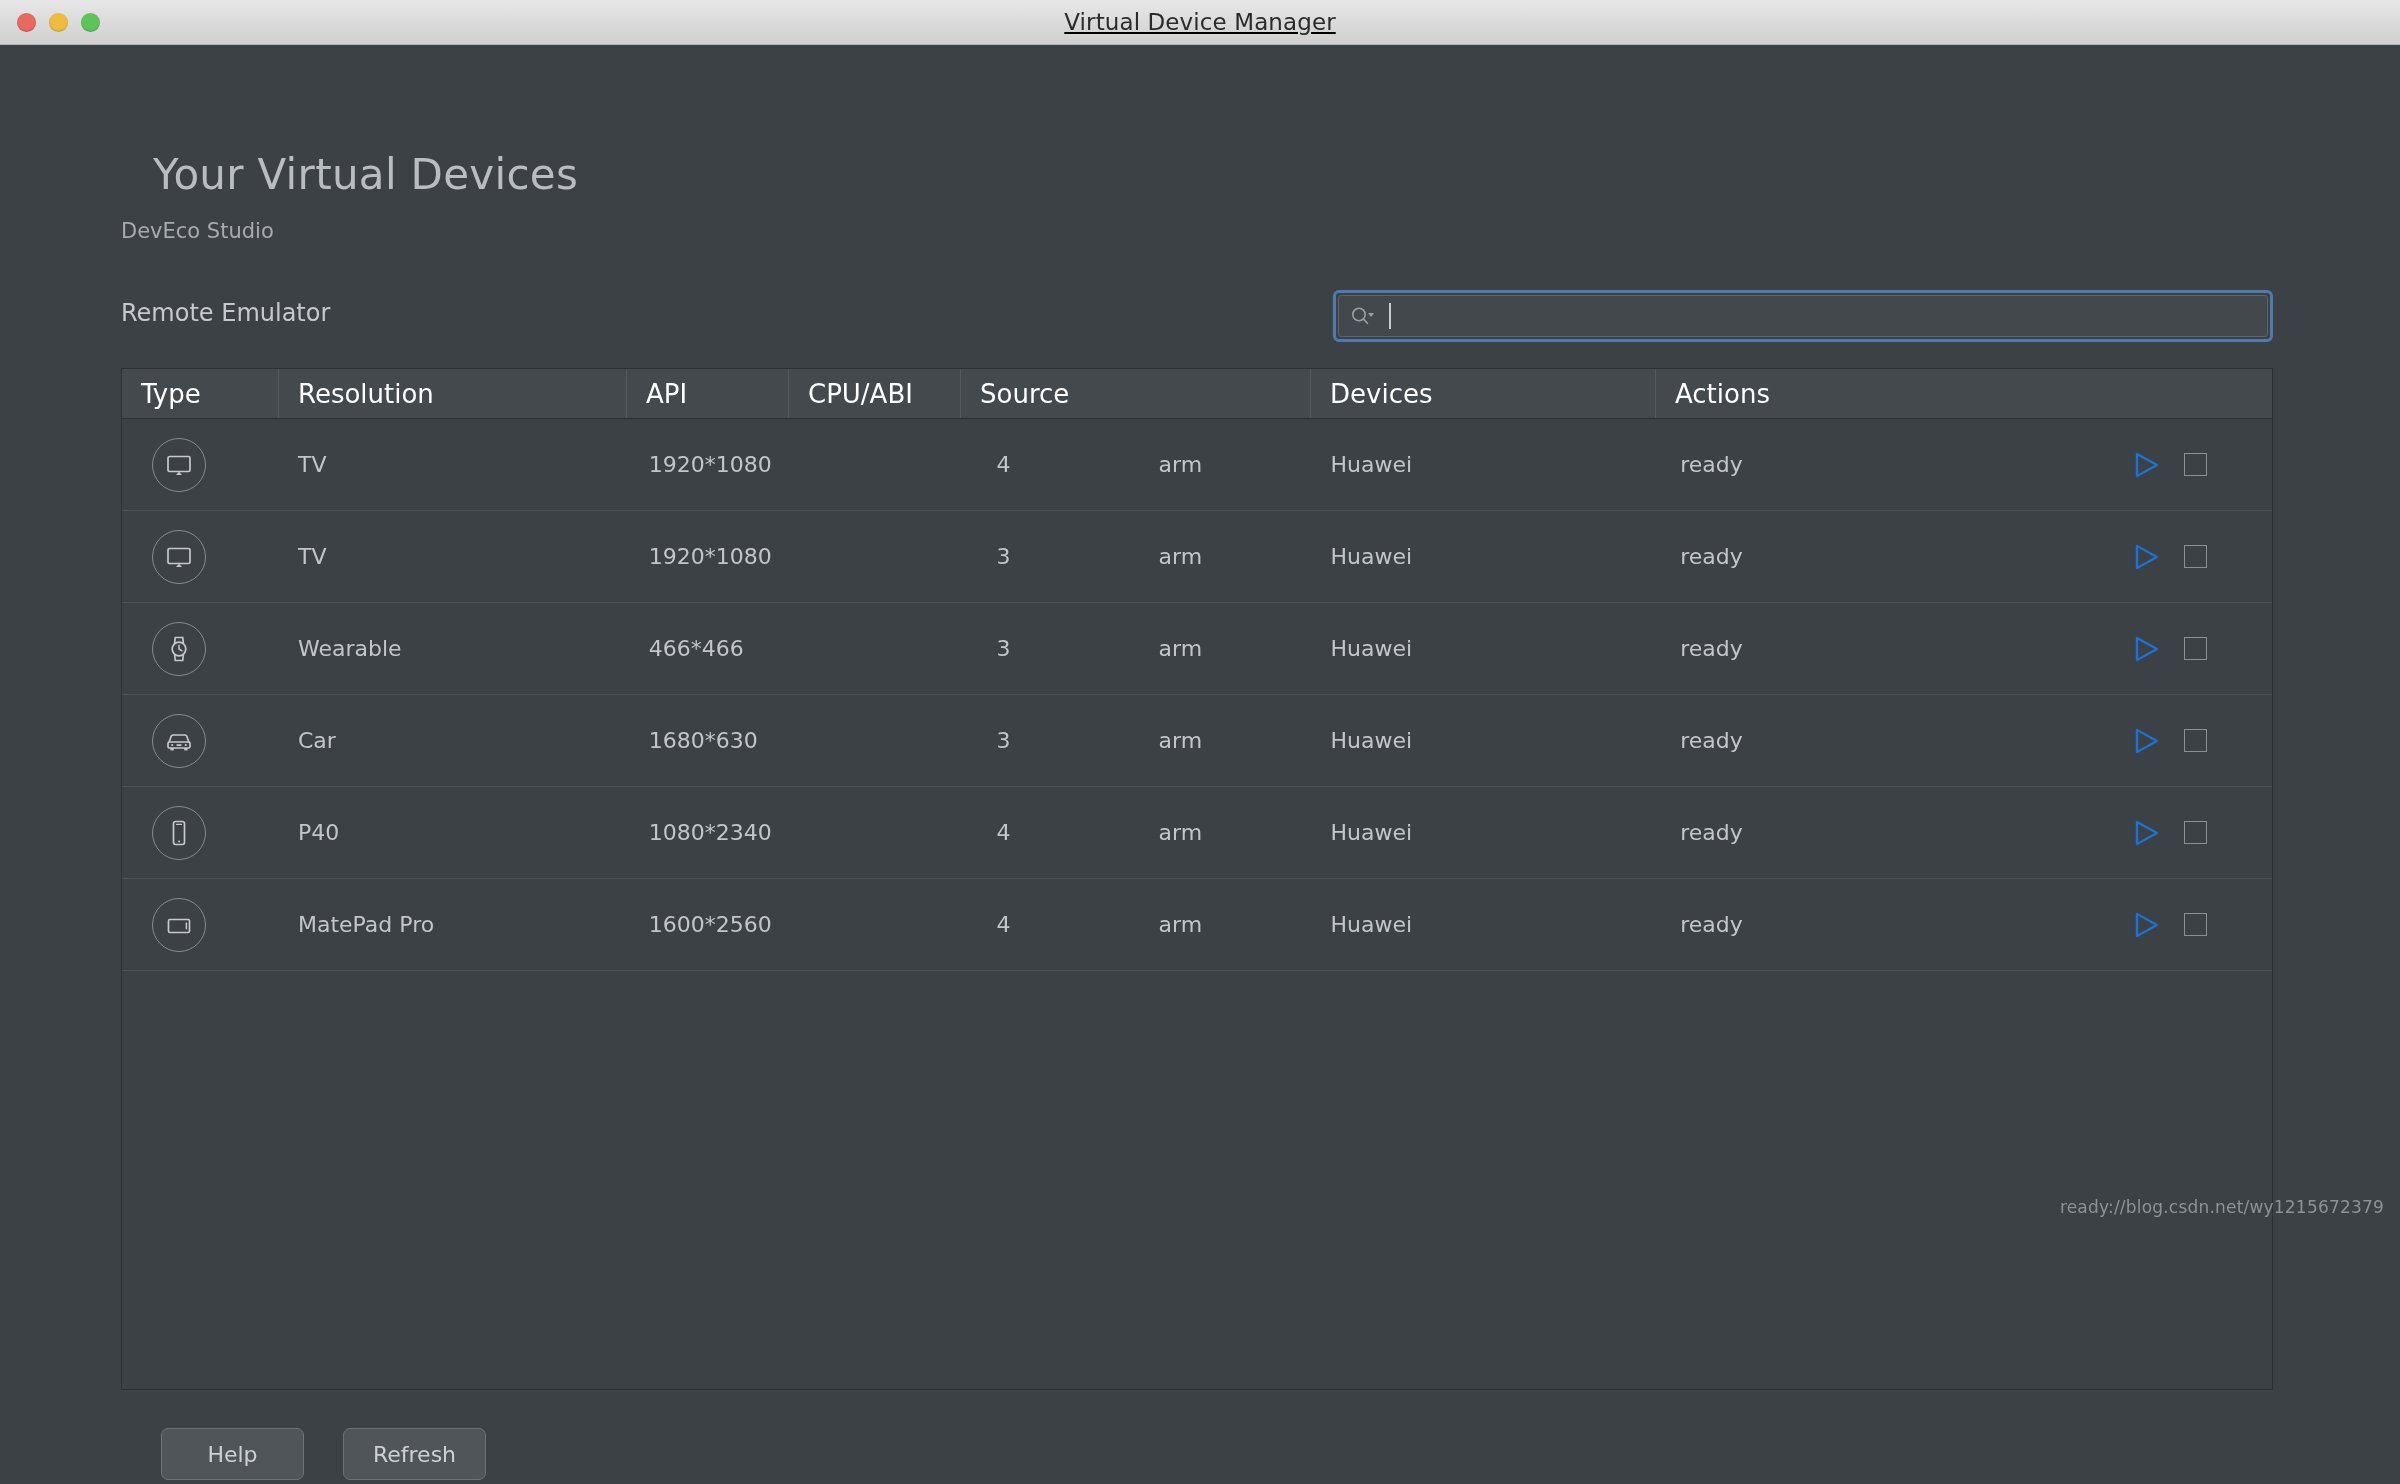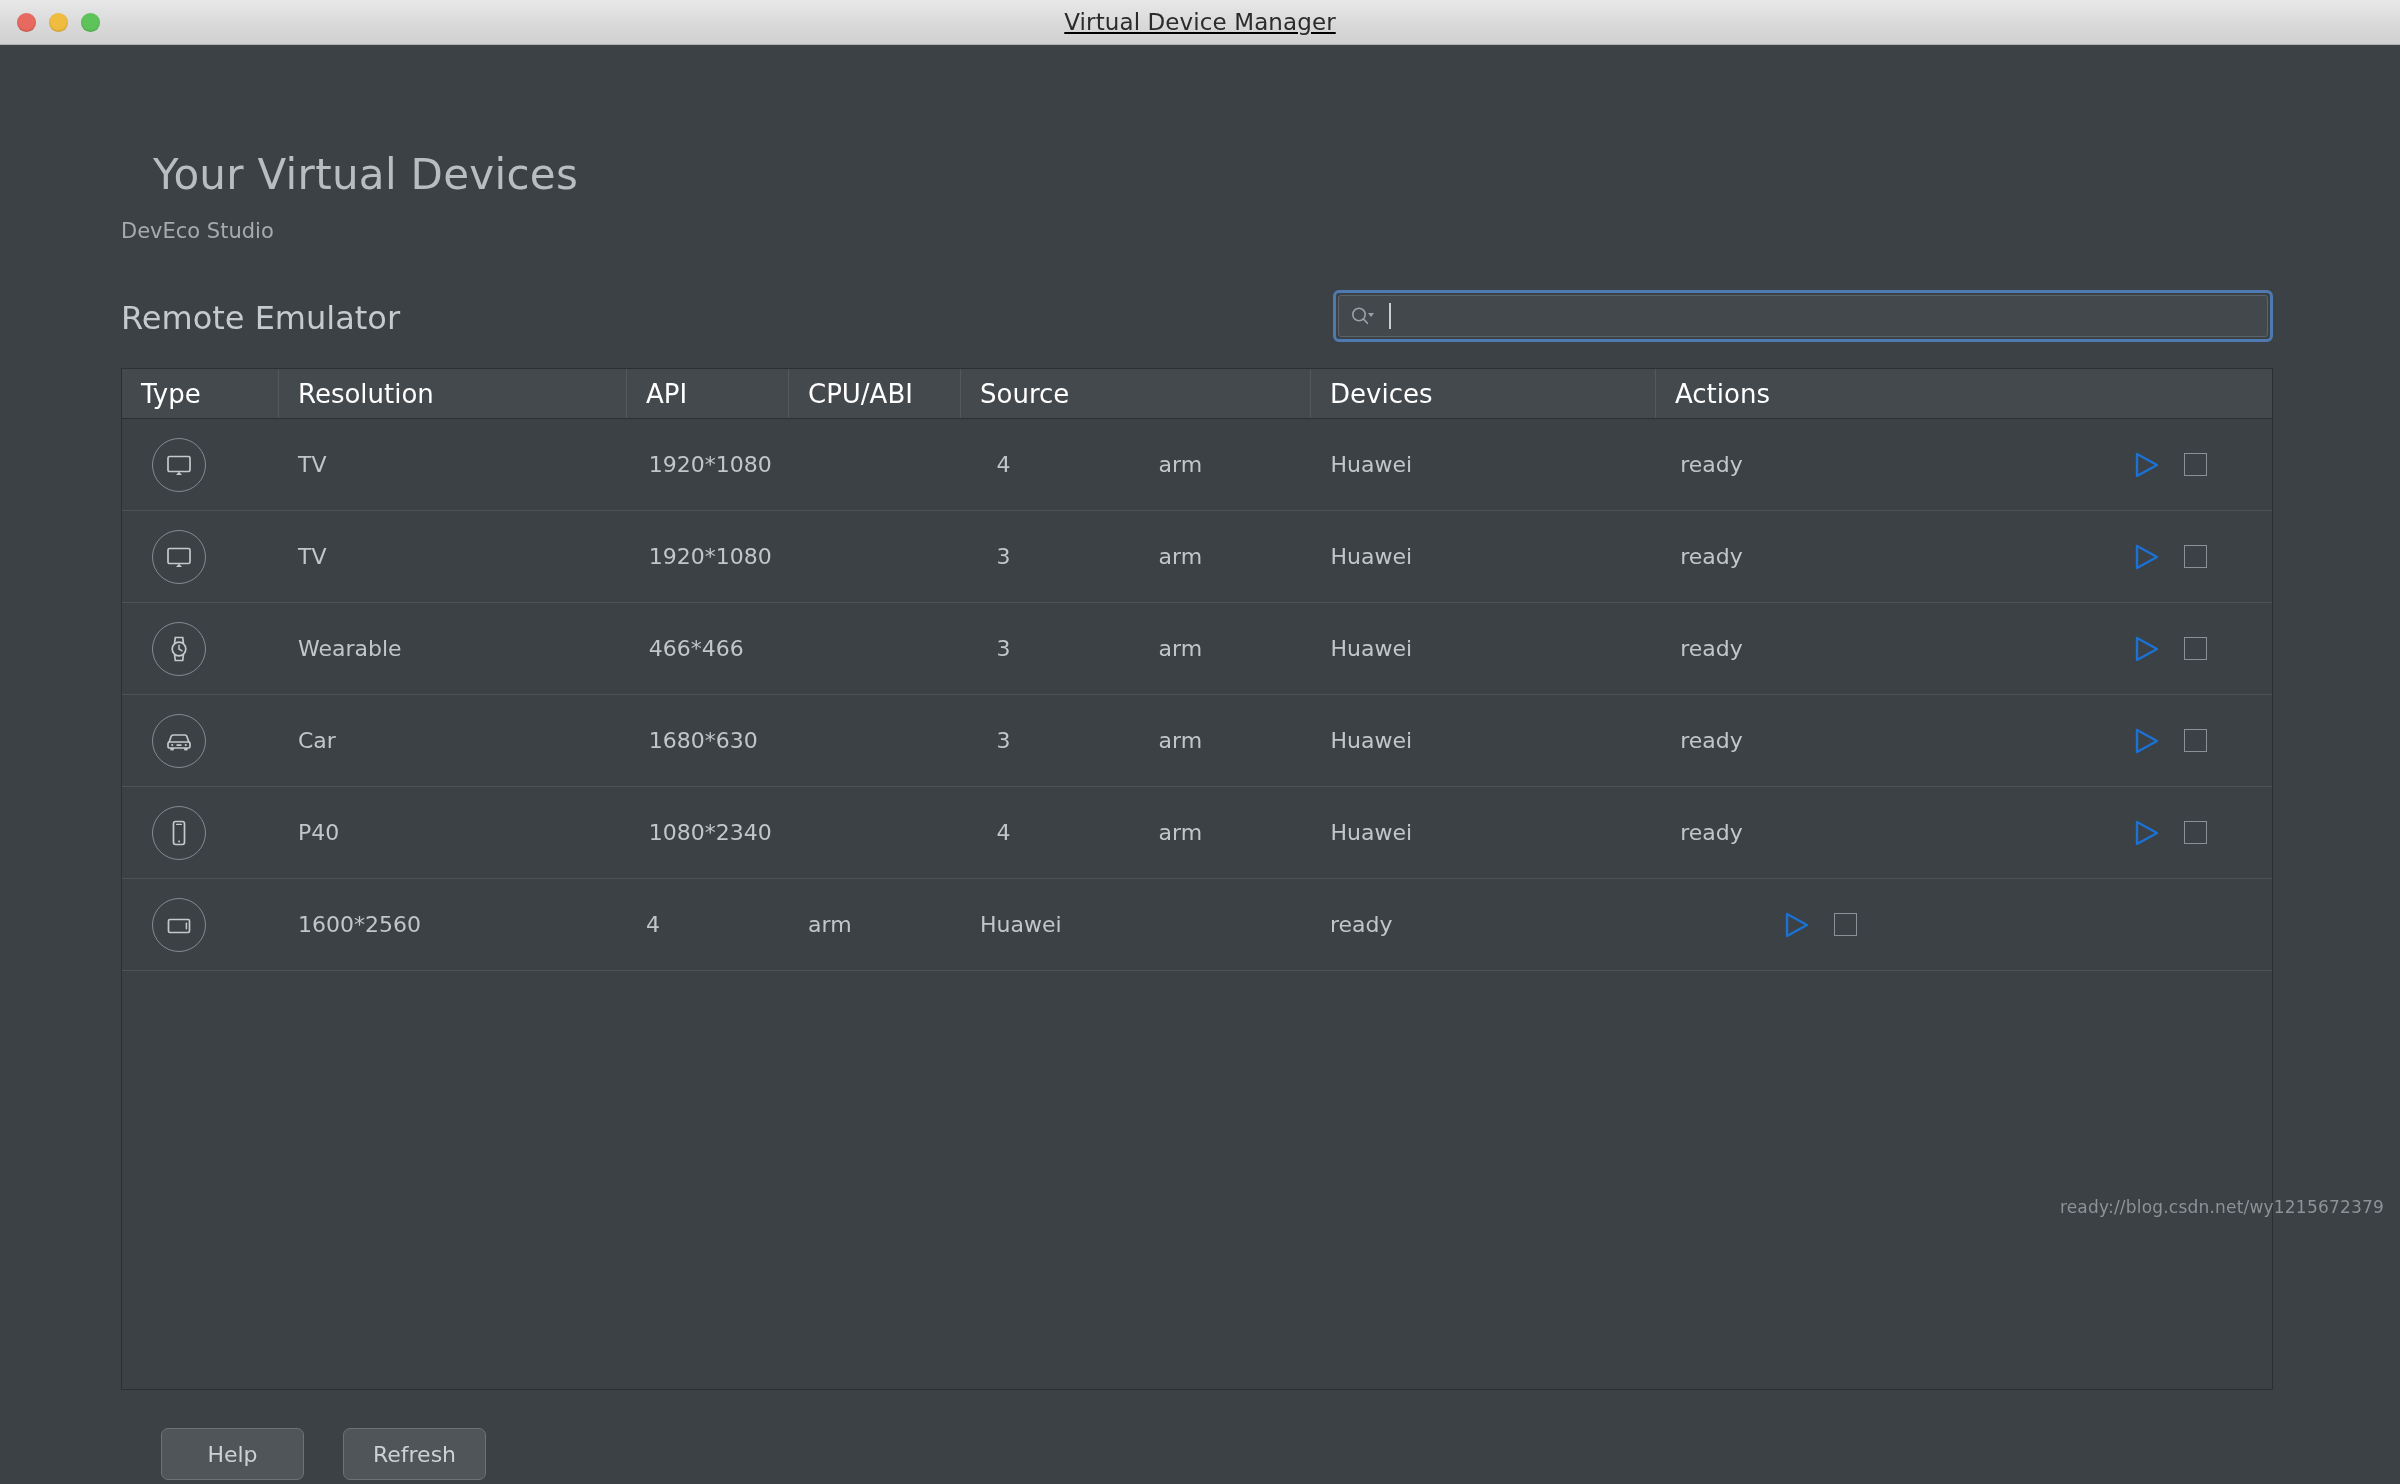--- a/index.html
+++ b/index.html
@@ -83,21 +83,21 @@
     left: 121px;
     top: 174px;
     font-size: 21px;
     color: #a7abae;
   }
 
   .section-title {
     position: absolute;
     left: 121px;
     top: 254px;
-    font-size: 32px;
+    font-size: 24px;
     color: #c6cacd;
     font-weight: 400;
   }
 
   
   .search-wrap {
     position: absolute;
     left: 1333px;
     top: 245px;
     width: 940px;
@@ -430,20 +430,21 @@
           </div>
           <div class="trow">
             <div class="td c-type">
               <span class="type-badge">
                 <svg viewBox="0 0 30 30" width="30" height="30">
                   <rect x="4.5" y="9.5" width="21" height="13" rx="1.4" fill="none" stroke="#c5c9cc" stroke-width="1.7"></rect>
                   <line x1="22.4" y1="13.2" x2="22.4" y2="18.8" stroke="#c5c9cc" stroke-width="1.5" stroke-linecap="round"></line>
                 </svg>
               </span>
             </div>
+            <div class="td c-device">MatePad Pro</div>
             <div class="td c-res">1600*2560</div>
             <div class="td c-api">4</div>
             <div class="td c-cpu">arm</div>
             <div class="td c-source">Huawei</div>
             <div class="td c-status">ready</div>
             <div class="td c-actions">
               <span class="play-icon"><svg viewBox="0 0 28 30" width="28" height="30">
                   <polygon points="5,4 25,15 5,26" fill="none" stroke="#1a73d4" stroke-width="2.4" stroke-linejoin="round"></polygon>
                 </svg></span>
               <span class="stop-icon"></span>

